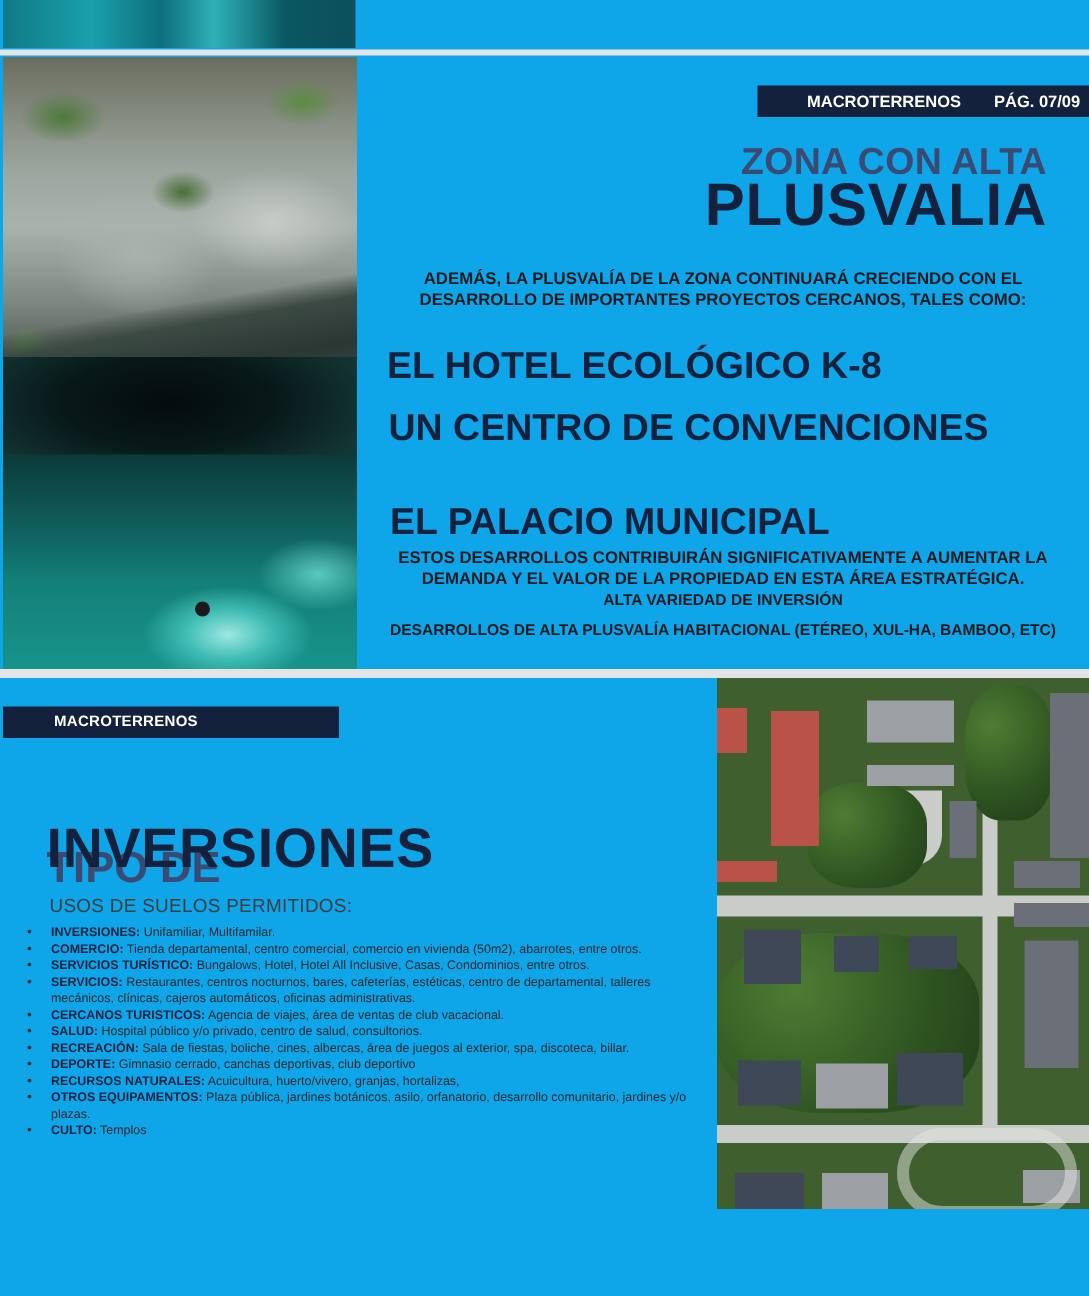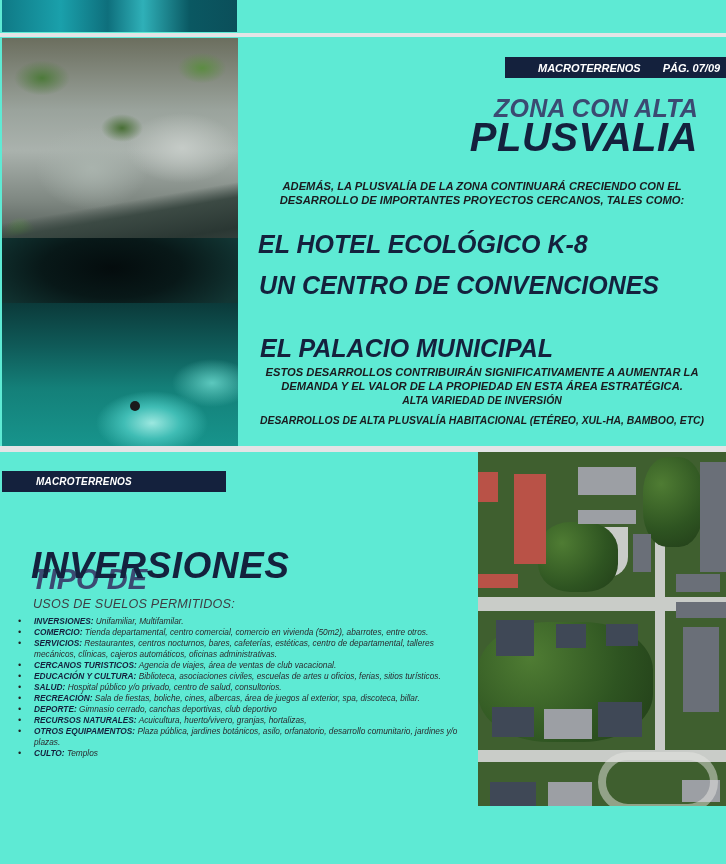--- a/index.html
+++ b/index.html
@@ -1,19 +1,19 @@
 <!DOCTYPE html>
 <html><head>
 <meta charset="utf-8">
 <style>
   * { box-sizing: border-box; margin: 0; padding: 0; }
   html, body { width: 726px; height: 864px; overflow: hidden; background: #e4e4e6; }
   body { position: relative; font-family: "Liberation Sans", "DejaVu Sans", sans-serif; }
 
-  .panel { position: absolute; background: #5eead4; overflow: hidden; font-style: italic; }
+  .panel { position: absolute; background: #0ea5e9; overflow: hidden; }
 
   
   #top-strip { left: 0; top: 0; width: 726px; height: 33px; }
   #top-strip .water {
     position: absolute; left: 2px; top: 0; width: 235px; height: 32px;
     background: linear-gradient(90deg, #0f7a86 0%, #1aa0ab 25%, #0e6f7c 45%, #2fb0b8 60%, #0a5862 80%, #0b4f5a 100%);
   }
 
   
   #page1 { left: 0; top: 37px; width: 726px; height: 409px; }
@@ -182,23 +182,23 @@
     <span>MACROTERRENOS</span>
   </div>
 
   <div id="tipo-title">TIPO DE</div>
   <div id="inversiones-title">INVERSIONES</div>
   <div id="usos-title">USOS DE SUELOS PERMITIDOS:</div>
 
   <ul id="uses-list">
     <li><span class="k">INVERSIONES:</span><span> Unifamiliar, Multifamilar.</span></li>
     <li><span class="k">COMERCIO:</span><span> Tienda departamental, centro comercial, comercio en vivienda (50m2), abarrotes, entre otros.</span></li>
+    <li><span class="k">SERVICIOS TURÍSTICO:</span><span> Bungalows, Hotel, Hotel All Inclusive, Casas, Condominios, entre otros.</span></li>
     <li><span class="k">SERVICIOS:</span><span> Restaurantes, centros nocturnos, bares, cafeterías, estéticas, centro de departamental, talleres mecánicos, clínicas, cajeros automáticos, oficinas administrativas.</span></li>
     <li><span class="k">CERCANOS TURISTICOS:</span><span> Agencia de viajes, área de ventas de club vacacional.</span></li>
-    <li><span class="k">EDUCACIÓN Y CULTURA:</span><span> Biblioteca, asociaciones civiles, escuelas de artes u oficios, ferias, sitios turísticos.</span></li>
     <li><span class="k">SALUD:</span><span> Hospital público y/o privado, centro de salud, consultorios.</span></li>
     <li><span class="k">RECREACIÓN:</span><span> Sala de fiestas, boliche, cines, albercas, área de juegos al exterior, spa, discoteca, billar.</span></li>
     <li><span class="k">DEPORTE:</span><span> Gimnasio cerrado, canchas deportivas, club deportivo</span></li>
     <li><span class="k">RECURSOS NATURALES:</span><span> Acuicultura, huerto/vivero, granjas, hortalizas,</span></li>
     <li><span class="k">OTROS EQUIPAMENTOS:</span><span> Plaza pública, jardines botánicos, asilo, orfanatorio, desarrollo comunitario, jardines y/o plazas.</span></li>
     <li><span class="k">CULTO:</span><span> Templos</span></li>
   </ul>
 
   <div id="aerial">
 

